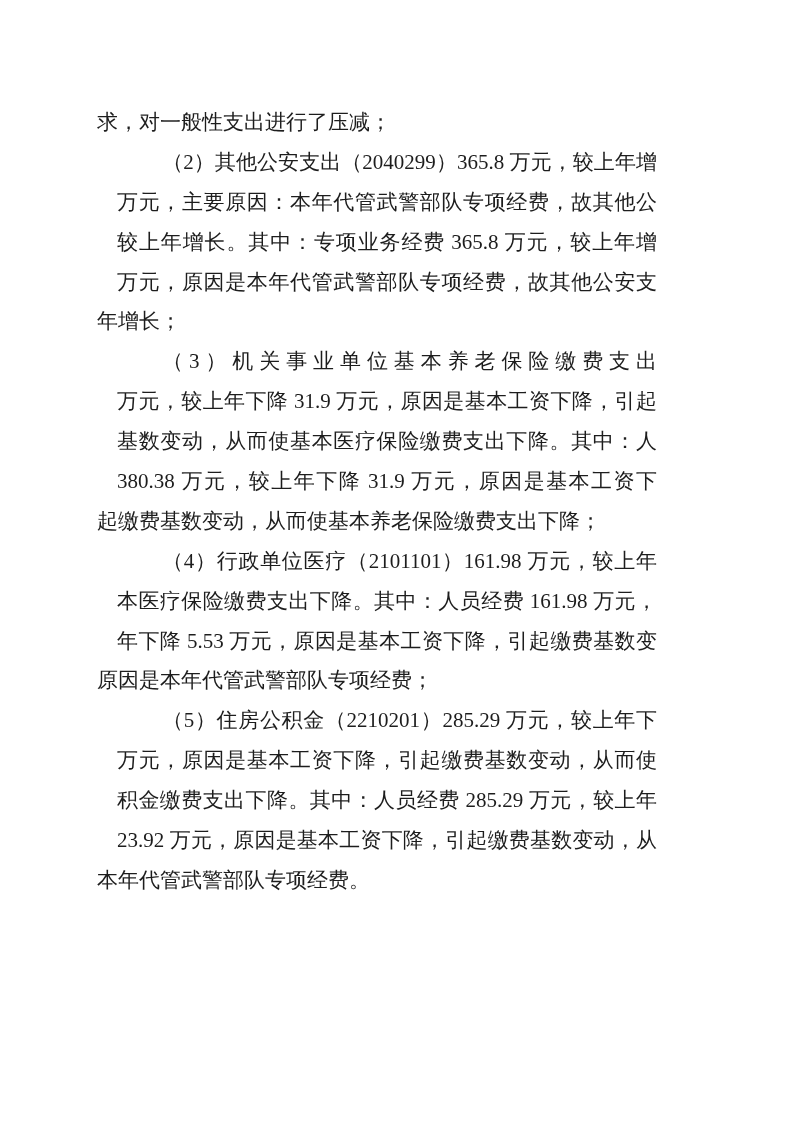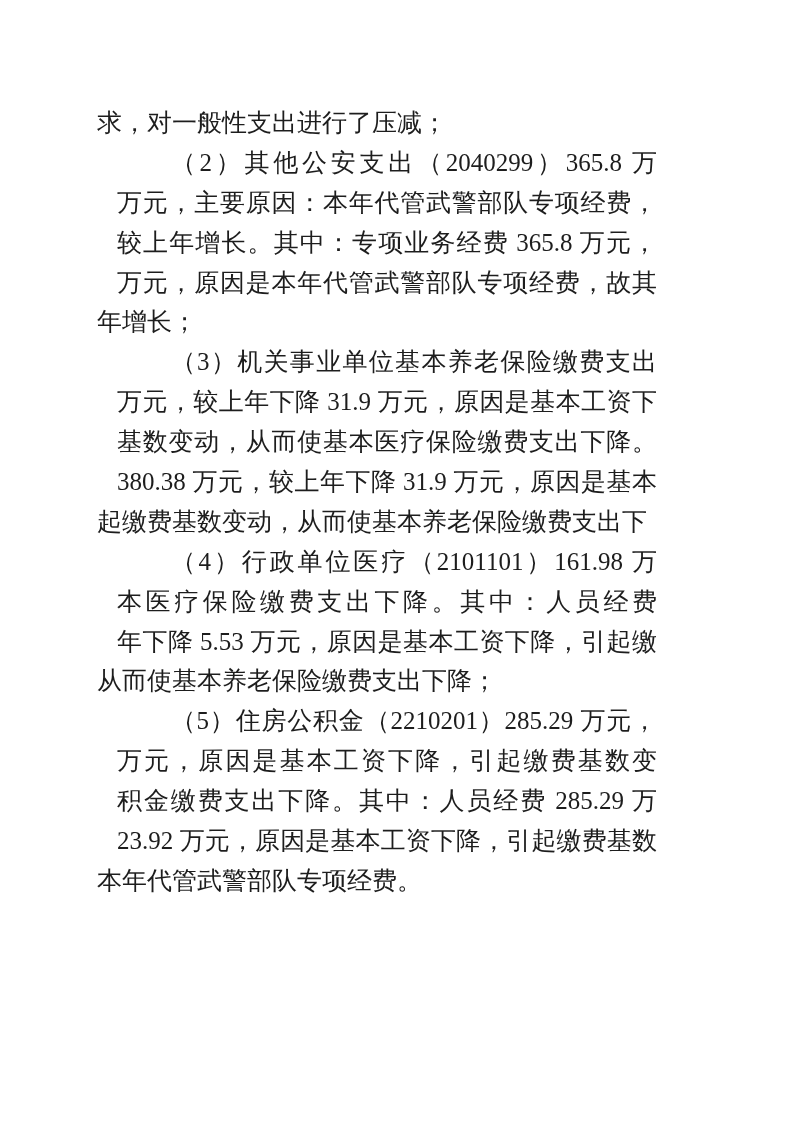--- a/index.html
+++ b/index.html
@@ -9,21 +9,21 @@
   }
   .page {
     position: relative;
     width: 747px;
     height: 1122px;
     background: #ffffff;
     box-sizing: border-box;
     padding: 103px 90px 0 97px;
     overflow: hidden;
     font-family: "Liberation Serif", "DejaVu Serif", serif;
-    font-size: 25px;
+    font-size: 21px;
     line-height: 39.9px;
     color: #1d1d1d;
   }
   .para {
     margin: 0;
     padding: 0;
   }
   .line {
     height: 39.9px;
     overflow: hidden;
@@ -66,21 +66,21 @@
     <div class="line fill">万元，较上年下降 31.9 万元，原因是基本工资下降，引起缴费</div>
     <div class="line fill">基数变动，从而使基本医疗保险缴费支出下降。其中：人员经费</div>
     <div class="line fill">380.38 万元，较上年下降 31.9 万元，原因是基本工资下降，引</div>
     <div class="line end">起缴费基数变动，从而使基本养老保险缴费支出下降；</div>
   </section>
 
   <section class="para">
     <div class="line fill indent">（4）行政单位医疗（2101101）161.98 万元，较上年下降</div>
     <div class="line fill">本医疗保险缴费支出下降。其中：人员经费 161.98 万元，较上</div>
     <div class="line fill">年下降 5.53 万元，原因是基本工资下降，引起缴费基数变动，</div>
-    <div class="line end">从而使基本养老保险缴费支出下降；</div>
+    <div class="line end">原因是本年代管武警部队专项经费；</div>
   </section>
 
   <section class="para">
     <div class="line fill indent">（5）住房公积金（2210201）285.29 万元，较上年下降 23.92</div>
     <div class="line fill">万元，原因是基本工资下降，引起缴费基数变动，从而使住房公</div>
     <div class="line fill">积金缴费支出下降。其中：人员经费 285.29 万元，较上年下降</div>
     <div class="line fill">23.92 万元，原因是基本工资下降，引起缴费基数变动，从而使</div>
     <div class="line end">本年代管武警部队专项经费。</div>
   </section>
 

